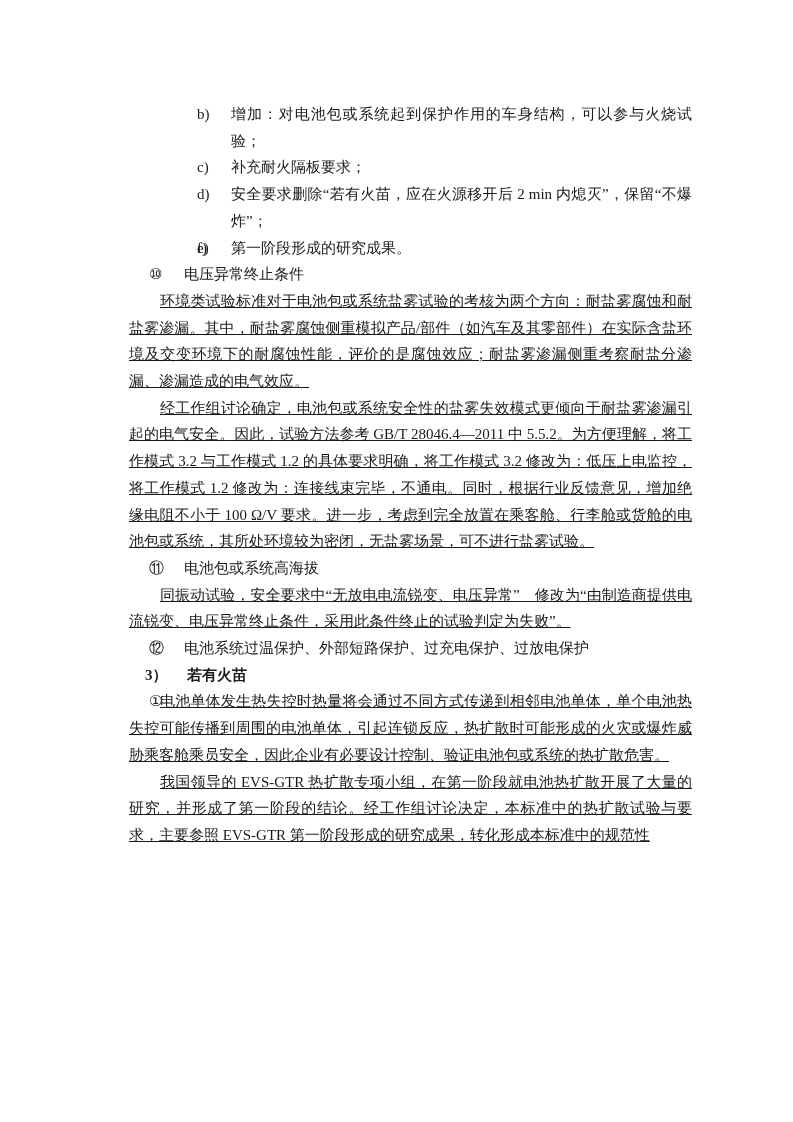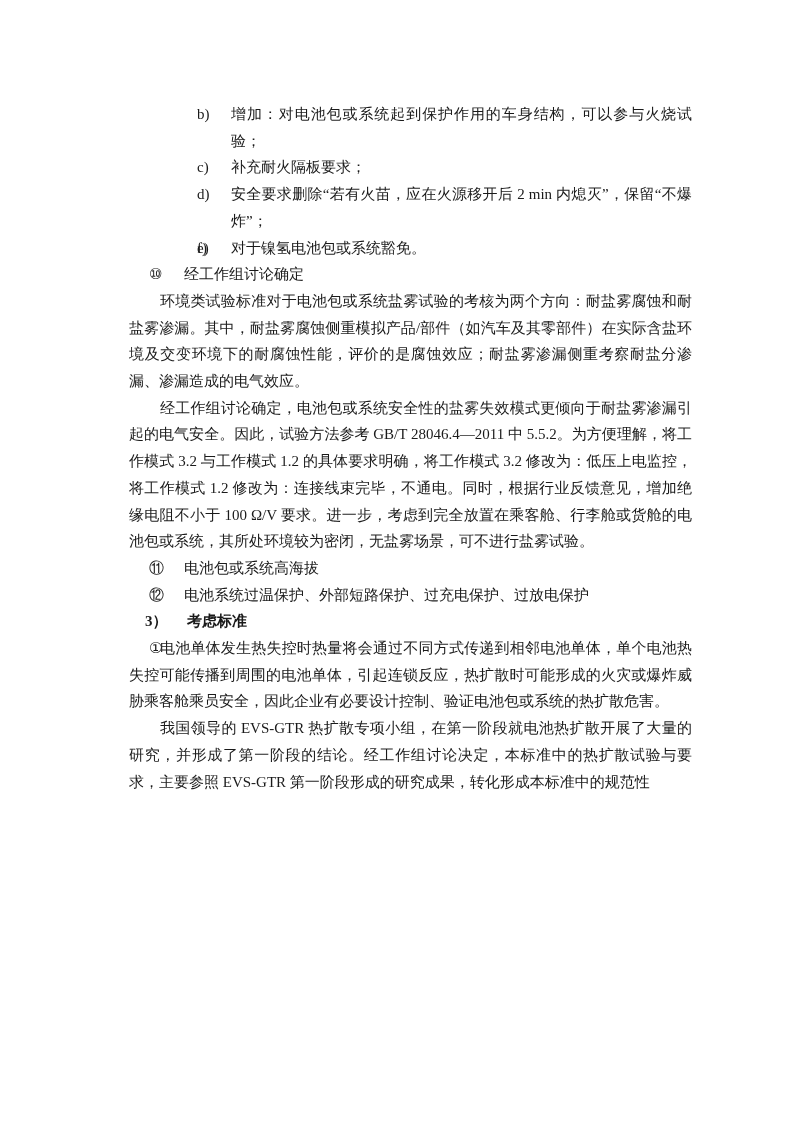--- a/index.html
+++ b/index.html
@@ -34,35 +34,36 @@
 
   
   .circle-heading { padding-left: 55px; }
   .circle-heading .marker { position: absolute; left: 20px; top: 0; }
 
   
   .bold-heading { padding-left: 58px; font-weight: bold; }
   .bold-heading .marker { position: absolute; left: 16px; top: 0; }
 
   
-  .paragraph { text-indent: 31px; }
+  .paragraph { text-indent: 31px; text-decoration: underline; }
 </style>
 </head>
 <body>
 
 <div class="page" style="background: rgb(255, 255, 255);">
   <div class="doc-body" style="color: rgb(26, 26, 26);">
       <div class="block list-item"><span class="marker">b)</span><span class="text">增加：对电池包或系统起到保护作用的车身结构，可以参与火烧试验；</span></div>
       <div class="block list-item"><span class="marker">c)</span><span class="text">补充耐火隔板要求；</span></div>
       <div class="block list-item"><span class="marker">d)</span><span class="text">安全要求删除“若有火苗，应在火源移开后 2 min 内熄灭”，保留“不爆炸”；</span></div>
       <div class="block list-item"><span class="marker">e)</span></div>
-      <div class="block list-item"><span class="marker">f)</span><span class="text">对于镍氢电池包或系统豁免。</span></div>
-      <div class="block circle-heading"><span class="marker">⑩</span><span class="text">经工作组讨论确定</span></div>
+      <div class="block list-item"><span class="marker">f)</span><span class="text">第一阶段形成的研究成果。</span></div>
+      <div class="block circle-heading"><span class="marker">⑩</span><span class="text">电压异常终止条件</span></div>
       <div class="block paragraph"><span class="text">环境类试验标准对于电池包或系统盐雾试验的考核为两个方向：耐盐雾腐蚀和耐盐雾渗漏。其中，耐盐雾腐蚀侧重模拟产品/部件（如汽车及其零部件）在实际含盐环境及交变环境下的耐腐蚀性能，评价的是腐蚀效应；耐盐雾渗漏侧重考察耐盐分渗漏、渗漏造成的电气效应。</span></div>
       <div class="block paragraph"><span class="text">经工作组讨论确定，电池包或系统安全性的盐雾失效模式更倾向于耐盐雾渗漏引起的电气安全。因此，试验方法参考 GB/T 28046.4—2011 中 5.5.2。为方便理解，将工作模式 3.2 与工作模式 1.2 的具体要求明确，将工作模式 3.2 修改为：低压上电监控，将工作模式 1.2 修改为：连接线束完毕，不通电。同时，根据行业反馈意见，增加绝缘电阻不小于 100 Ω/V 要求。进一步，考虑到完全放置在乘客舱、行李舱或货舱的电池包或系统，其所处环境较为密闭，无盐雾场景，可不进行盐雾试验。</span></div>
       <div class="block circle-heading"><span class="marker">⑪</span><span class="text">电池包或系统高海拔</span></div>
+      <div class="block paragraph"><span class="text">同振动试验，安全要求中“无放电电流锐变、电压异常”　修改为“由制造商提供电流锐变、电压异常终止条件，采用此条件终止的试验判定为失败”。</span></div>
       <div class="block circle-heading"><span class="marker">⑫</span><span class="text">电池系统过温保护、外部短路保护、过充电保护、过放电保护</span></div>
-      <div class="block bold-heading"><span class="marker">3）</span><span class="text">考虑标准</span></div>
+      <div class="block bold-heading"><span class="marker">3）</span><span class="text">若有火苗</span></div>
       <div class="block circle-heading"><span class="marker">①</span></div>
       <div class="block paragraph"><span class="text">电池单体发生热失控时热量将会通过不同方式传递到相邻电池单体，单个电池热失控可能传播到周围的电池单体，引起连锁反应，热扩散时可能形成的火灾或爆炸威胁乘客舱乘员安全，因此企业有必要设计控制、验证电池包或系统的热扩散危害。</span></div>
       <div class="block paragraph"><span class="text">我国领导的 EVS-GTR 热扩散专项小组，在第一阶段就电池热扩散开展了大量的研究，并形成了第一阶段的结论。经工作组讨论决定，本标准中的热扩散试验与要求，主要参照 EVS-GTR 第一阶段形成的研究成果，转化形成本标准中的规范性</span></div>
     </div>
 </div>
 
 </body></html>

